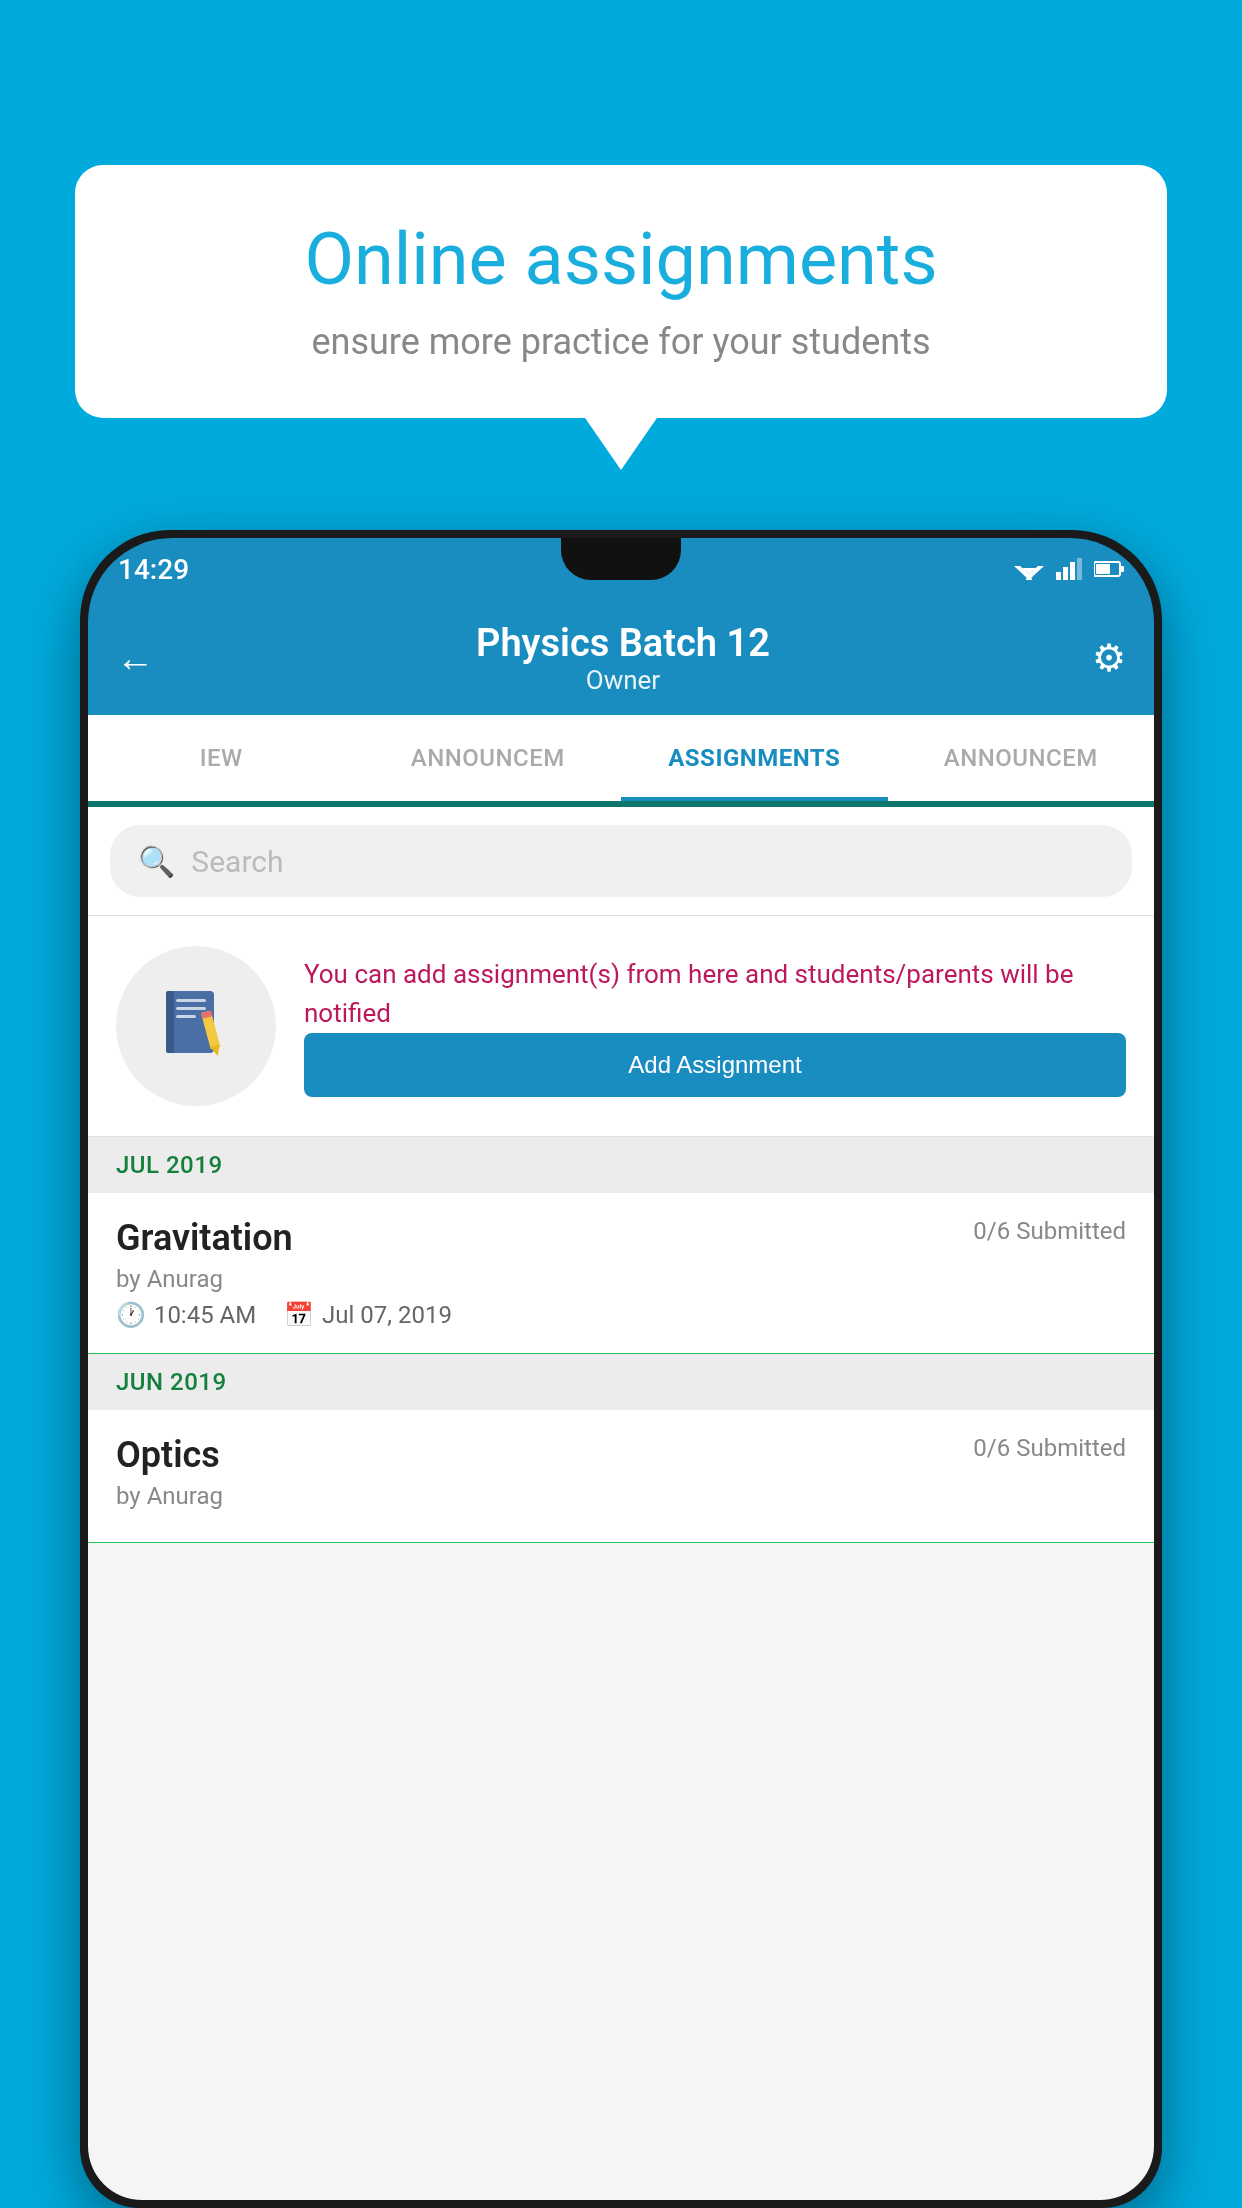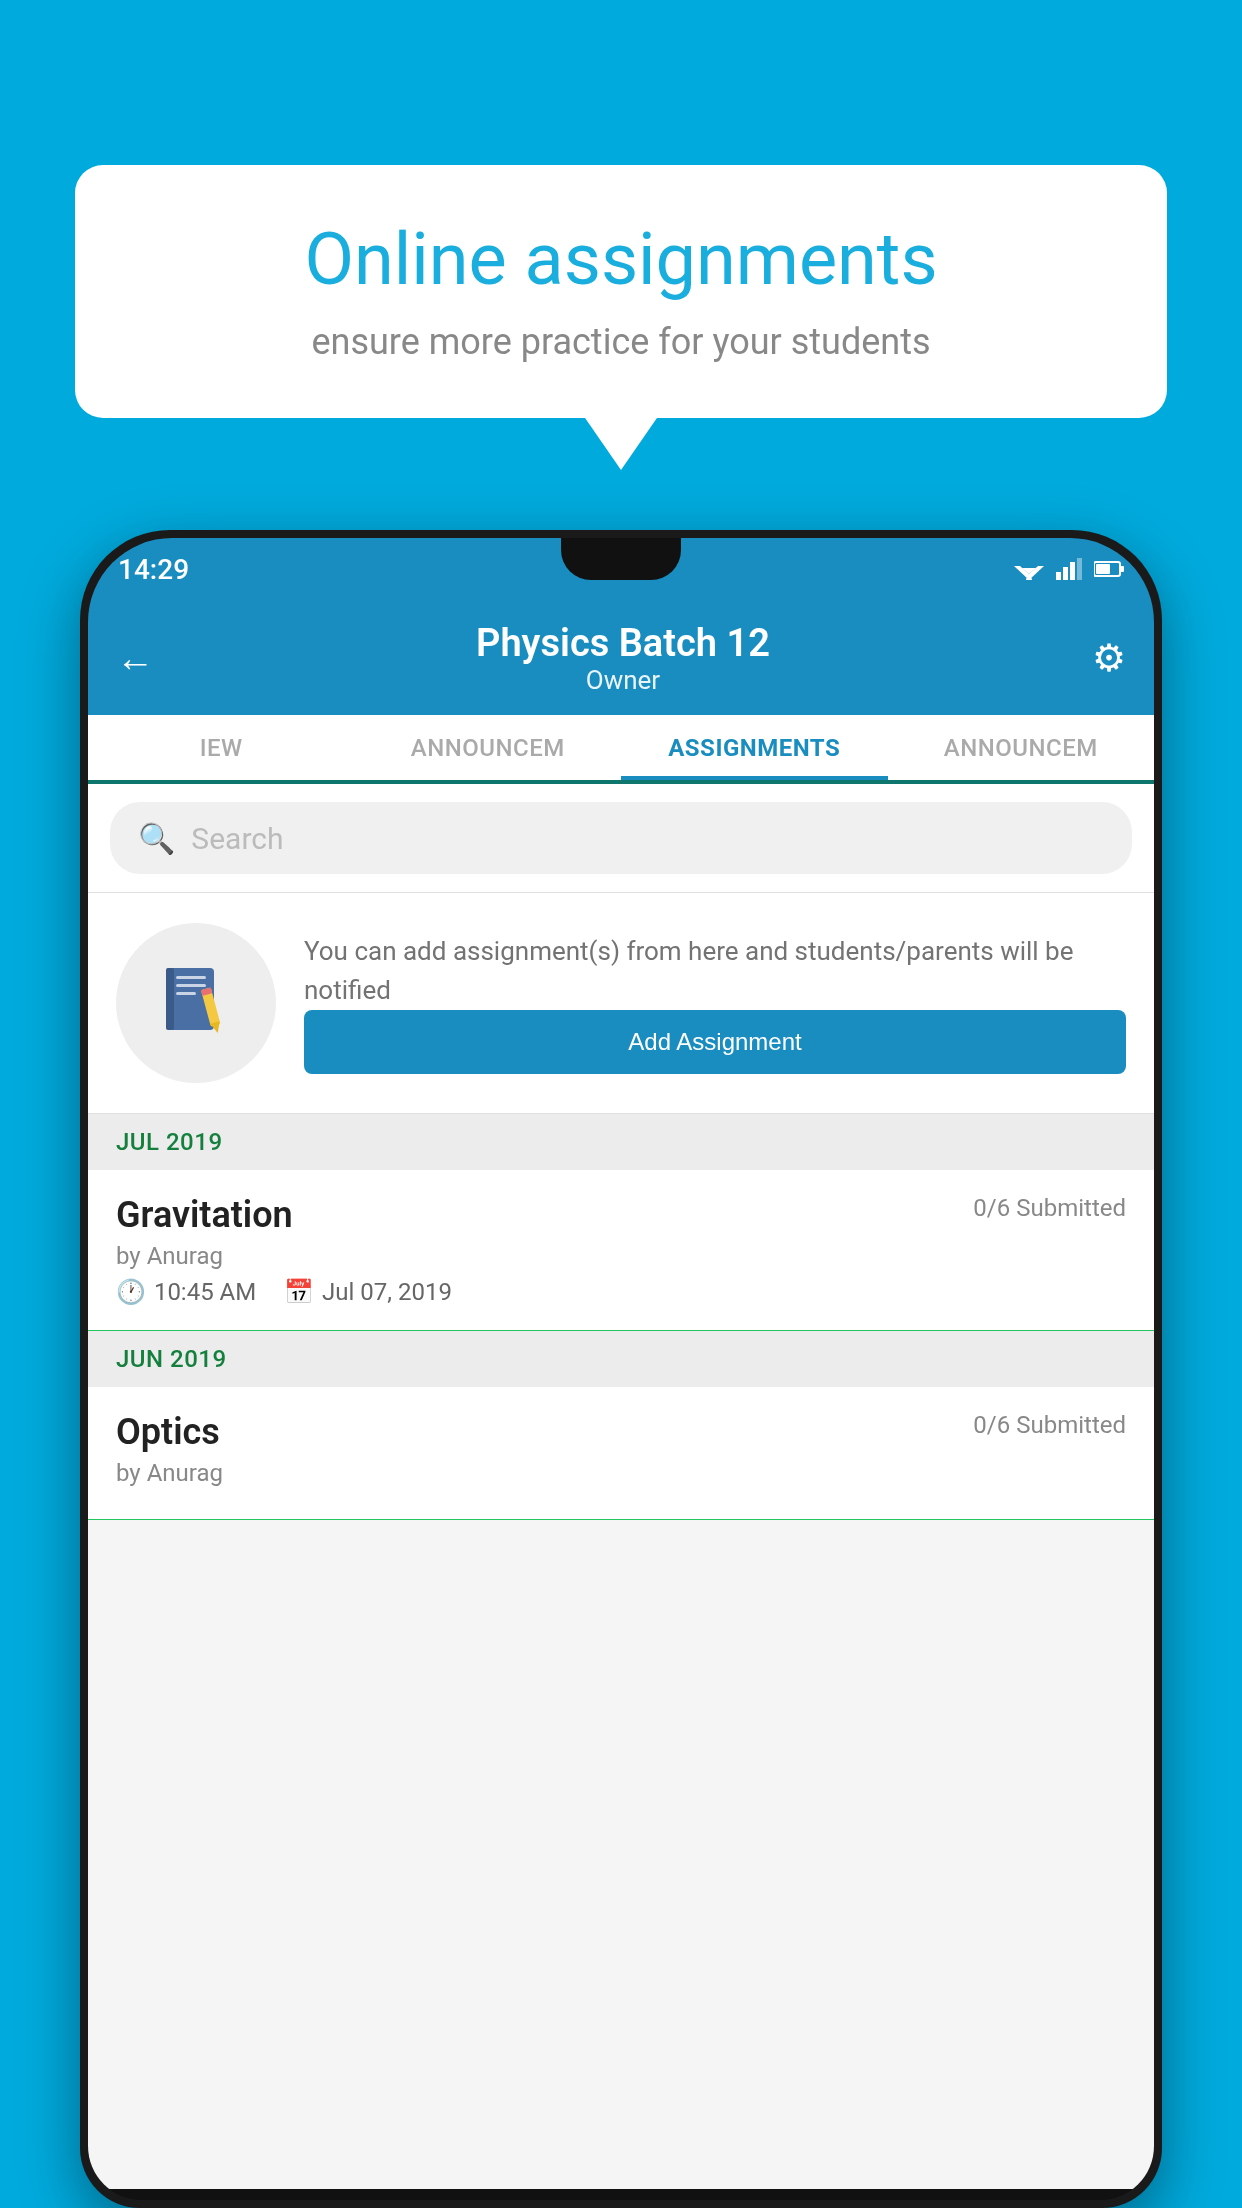--- a/index.html
+++ b/index.html
@@ -151,23 +151,23 @@
 
     .header-gear {
       color: white;
       font-size: 38px;
     }
 
     
     .tabs-bar {
       background: white;
       display: flex;
-      height: 69px;
-      align-items: center;
-      border-bottom: 4px solid #0f766e;
+      height: 92px;
+      align-items: center;
+      border-bottom: 6px solid #0f766e;
       overflow: hidden;
     }
 
     .tab-item {
       flex: 1;
       text-align: center;
       font-size: 24px;
       font-weight: 500;
       color: #aaa;
       height: 100%;
@@ -254,21 +254,21 @@
       width: 90px;
       height: 90px;
     }
 
     .promo-right {
       flex: 1;
     }
 
     .promo-text {
       font-size: 26px;
-      color: #737373;
+      color: #be185d;
       line-height: 1.5;
     }
 
     .add-assignment-btn {
       background: #1a8dc0;
       color: white;
       border: none;
       border-radius: 8px;
       padding: 18px 32px;
       font-size: 24px;

